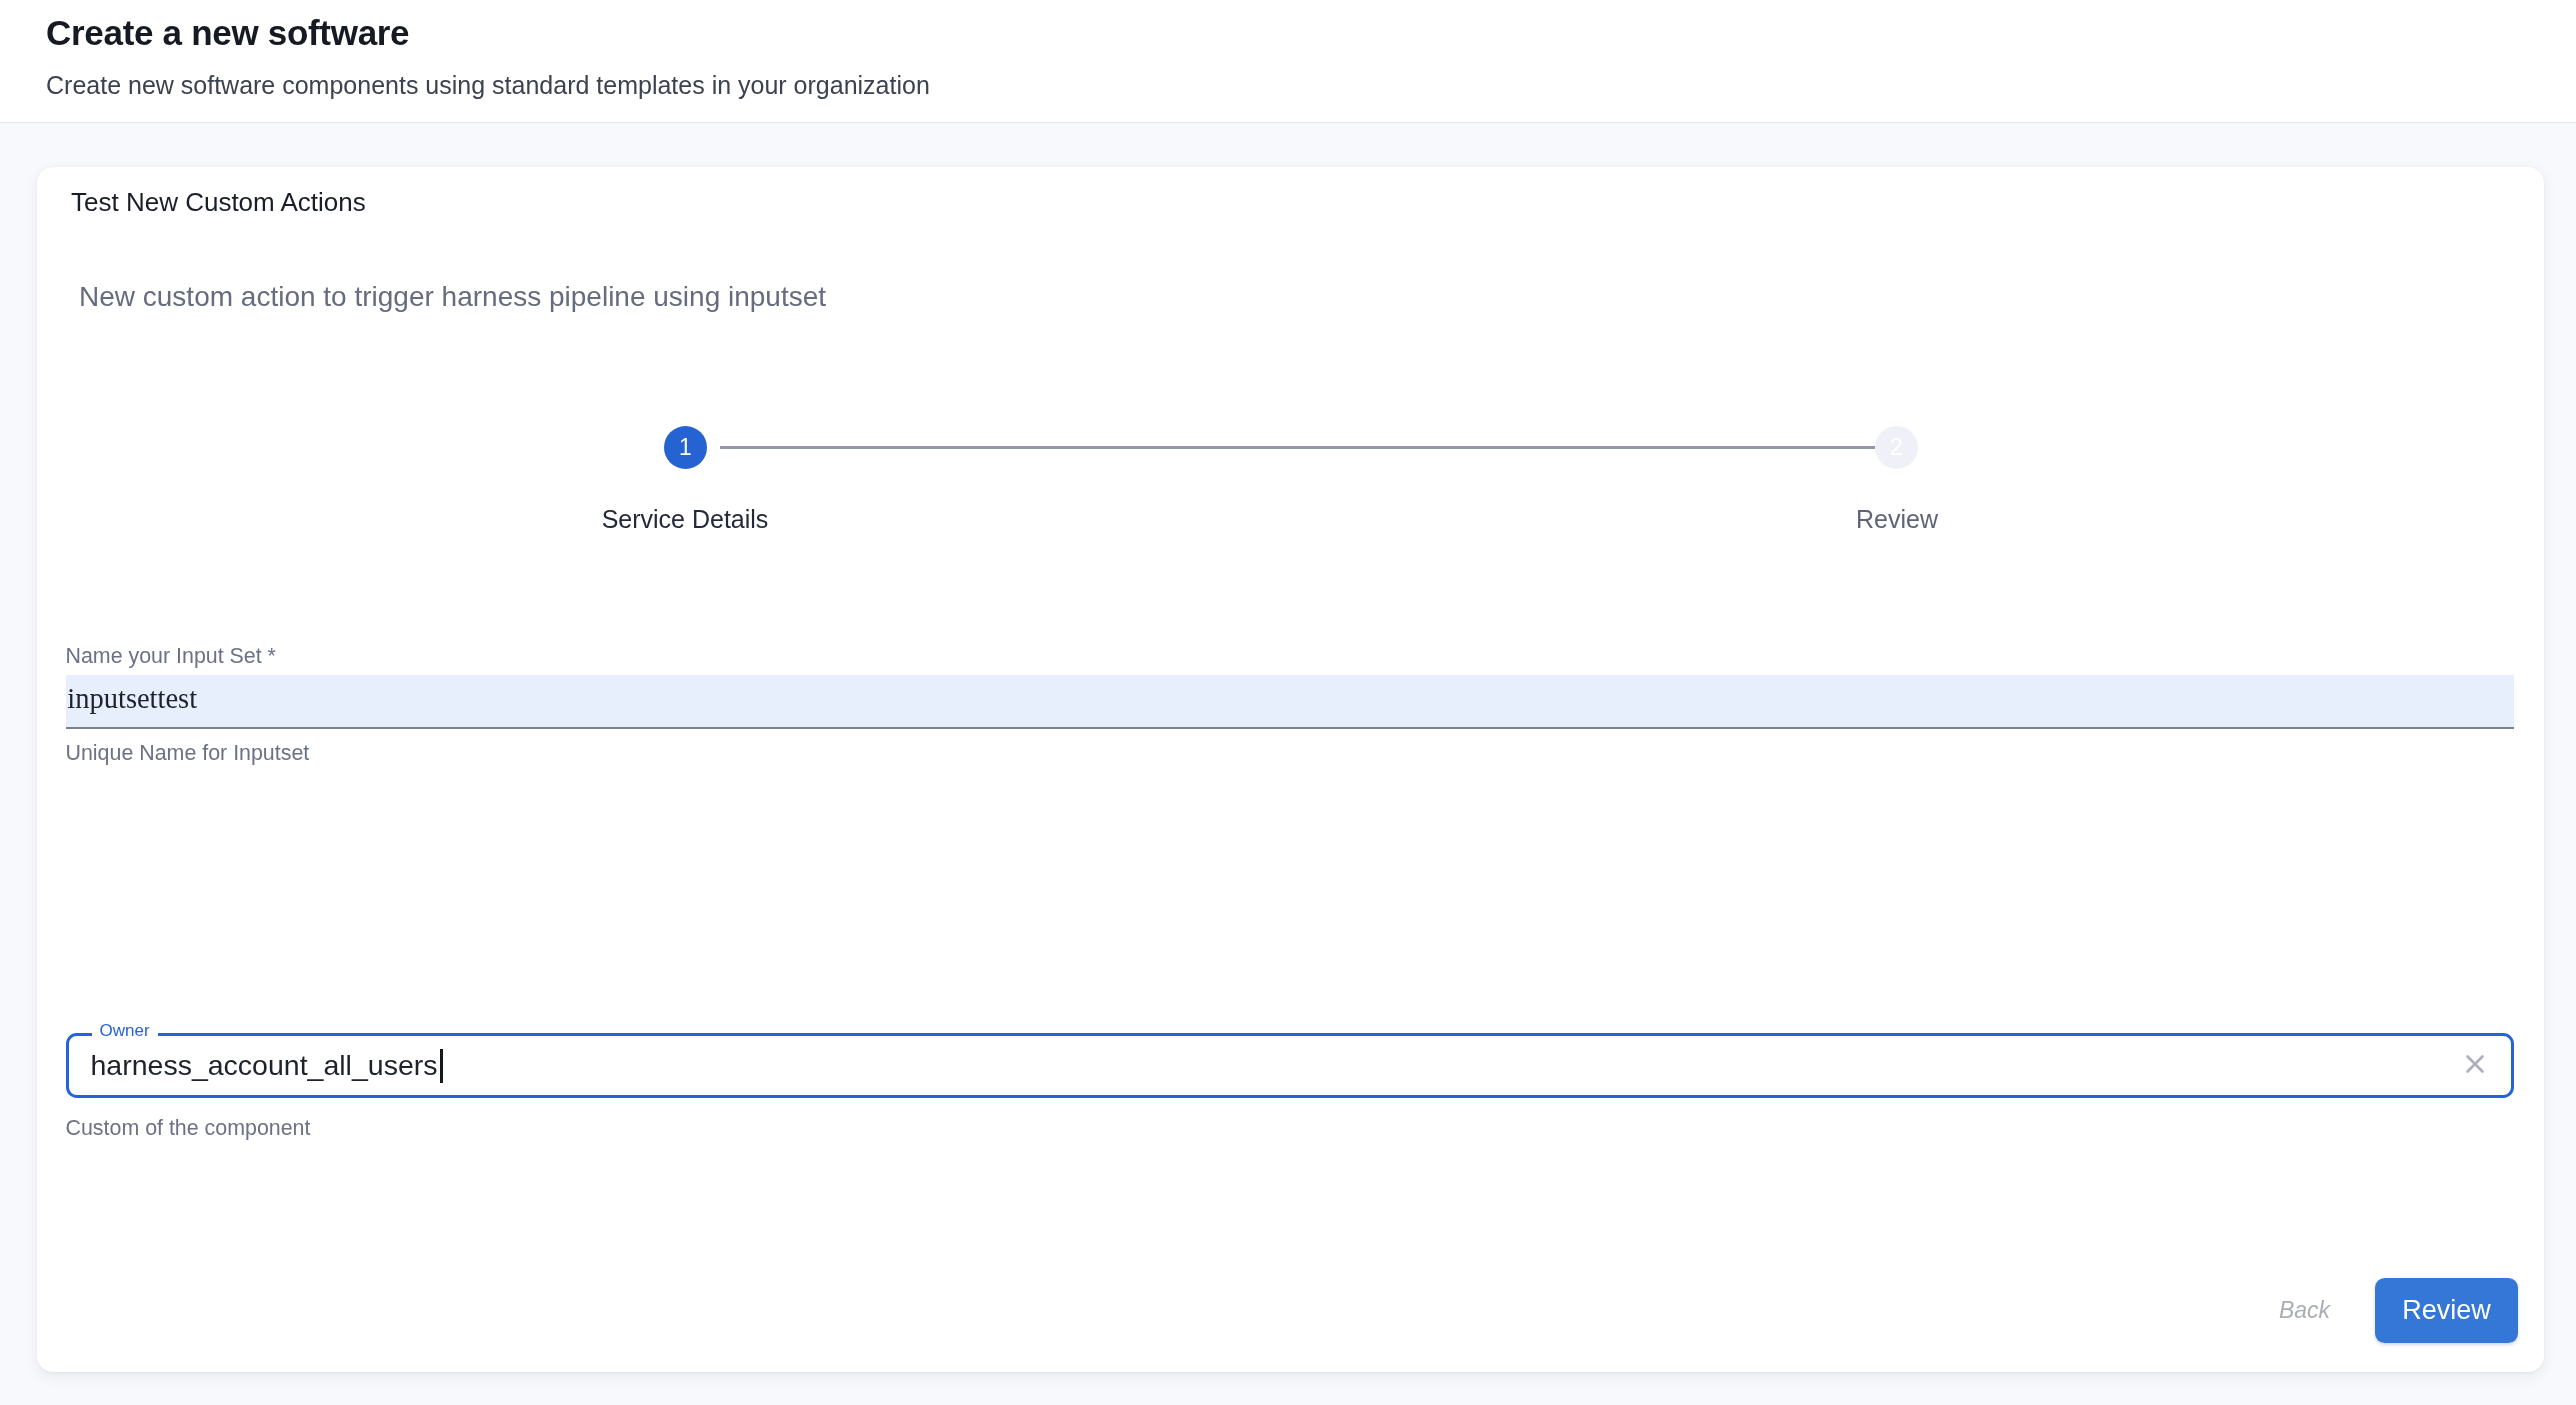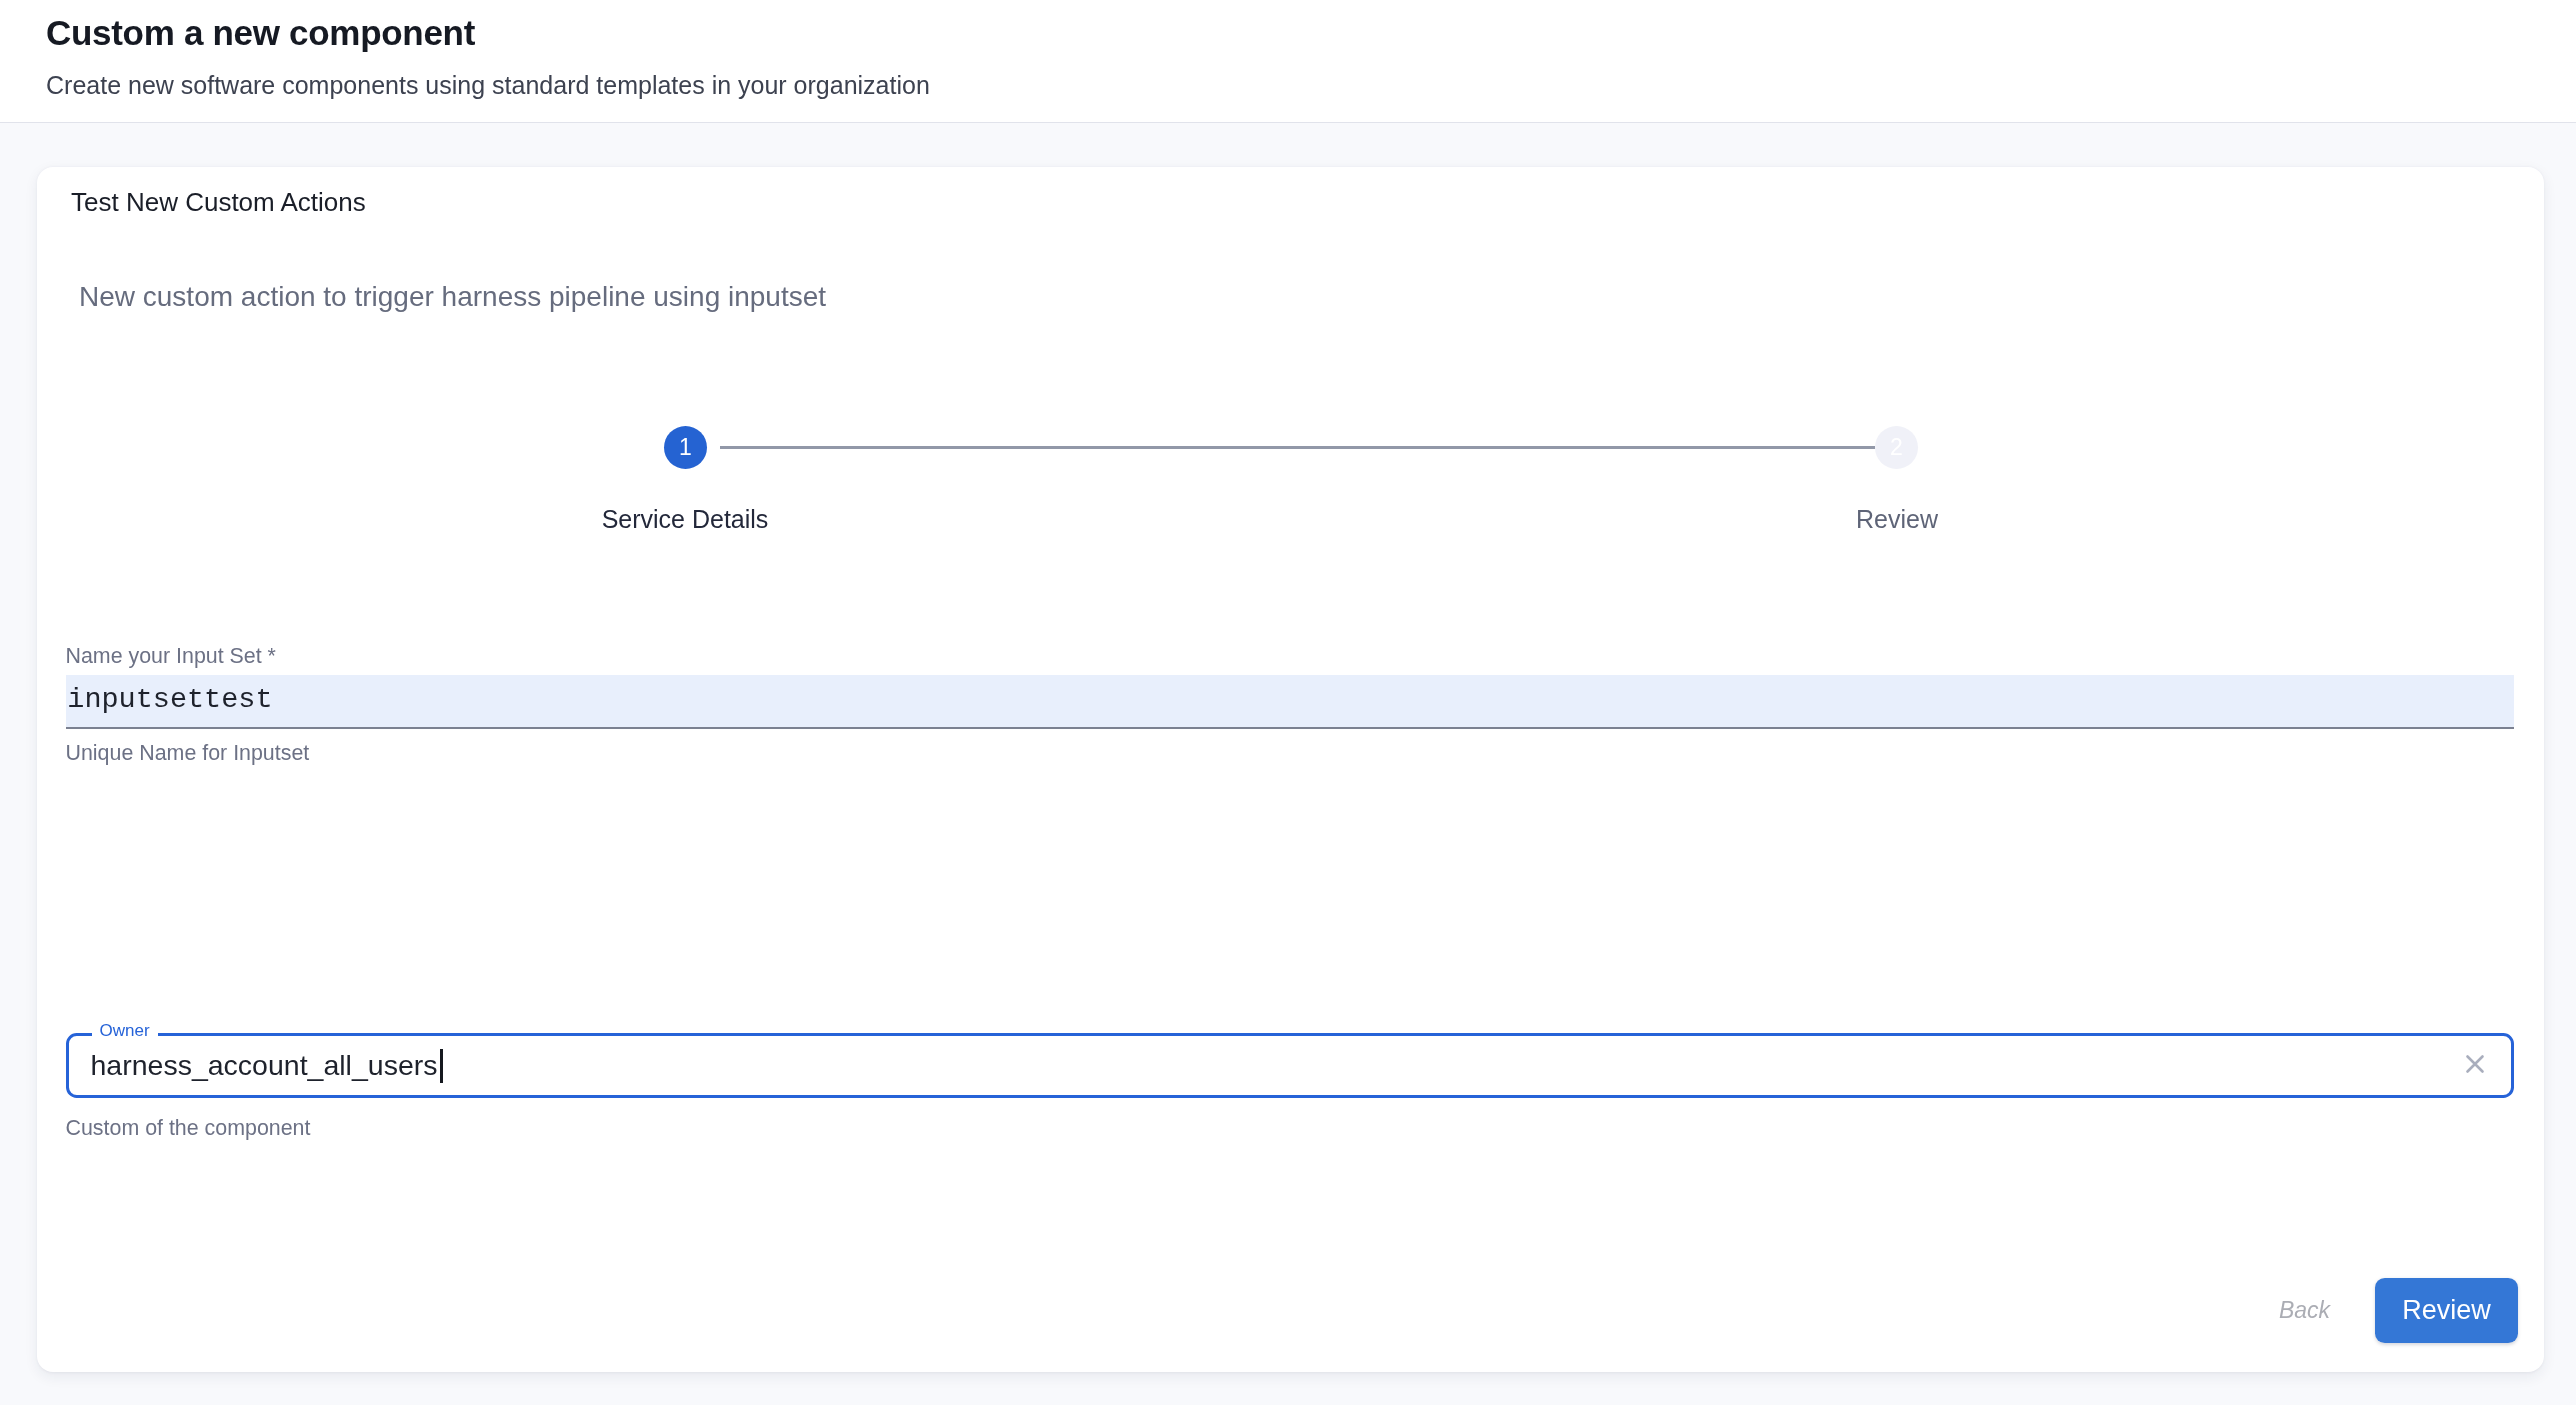--- a/index.html
+++ b/index.html
@@ -55,21 +55,21 @@
     font-size:25px;
   }
   .step-label.active   { left:470px;  color:#23283A; }
   .step-label.inactive { left:1682px; color:#5E6477; }
   
   .field { position:absolute; left:28.5px; width:2448px; }
   .field-label  { display:block; font-size:21.4px; color:#6C7185; }
   .field-helper { display:block; font-size:21.4px; color:#6C7185; }
   .text-input {
     display:block; width:100%; height:54px; margin-top:6.2px;
-    font-family:Liberation Mono, monospace;
+    font-family:Liberation Serif, serif;
     font-size:28.5px; color:#1E222C;
     border:none; outline:none; padding:0 0 3.6px 1.8px;
     background:transparent; border-radius:0;
   }
   .field-1 { top:477px; }
   .field-1 .text-input { background:#E8EFFC; border-bottom:2.7px solid #7B8191; }
   .field-1 .field-helper { margin-top:11.6px; }
   .field-2 { top:649px; }
   .field-2 .text-input { border-bottom:2.7px solid #9CA1AC; }
   .field-2 .field-helper { margin-top:11.6px; }
@@ -113,21 +113,21 @@
     background:#3477D6; border:none; border-radius:9.8px;
     font-family:"Liberation Sans", sans-serif;
     font-size:27px; color:#FFFFFF; cursor:pointer;
     box-shadow:0 1.8px 3.6px rgba(30,40,70,0.18);
   }
 </style>
 </head>
 <body>
 
 <header class="page-header">
-  <h1 class="page-title">Custom a new component</h1>
+  <h1 class="page-title">Create a new software</h1>
   <div class="page-subtitle">Create new software components using standard templates in your organization</div>
 </header>
 
 <section class="card">
 
   <h2 class="card-title">Test New Custom Actions</h2>
   <div class="card-subtitle">New custom action to trigger harness pipeline using inputset</div>
 
   <div>
     <div class="step-circle active">

